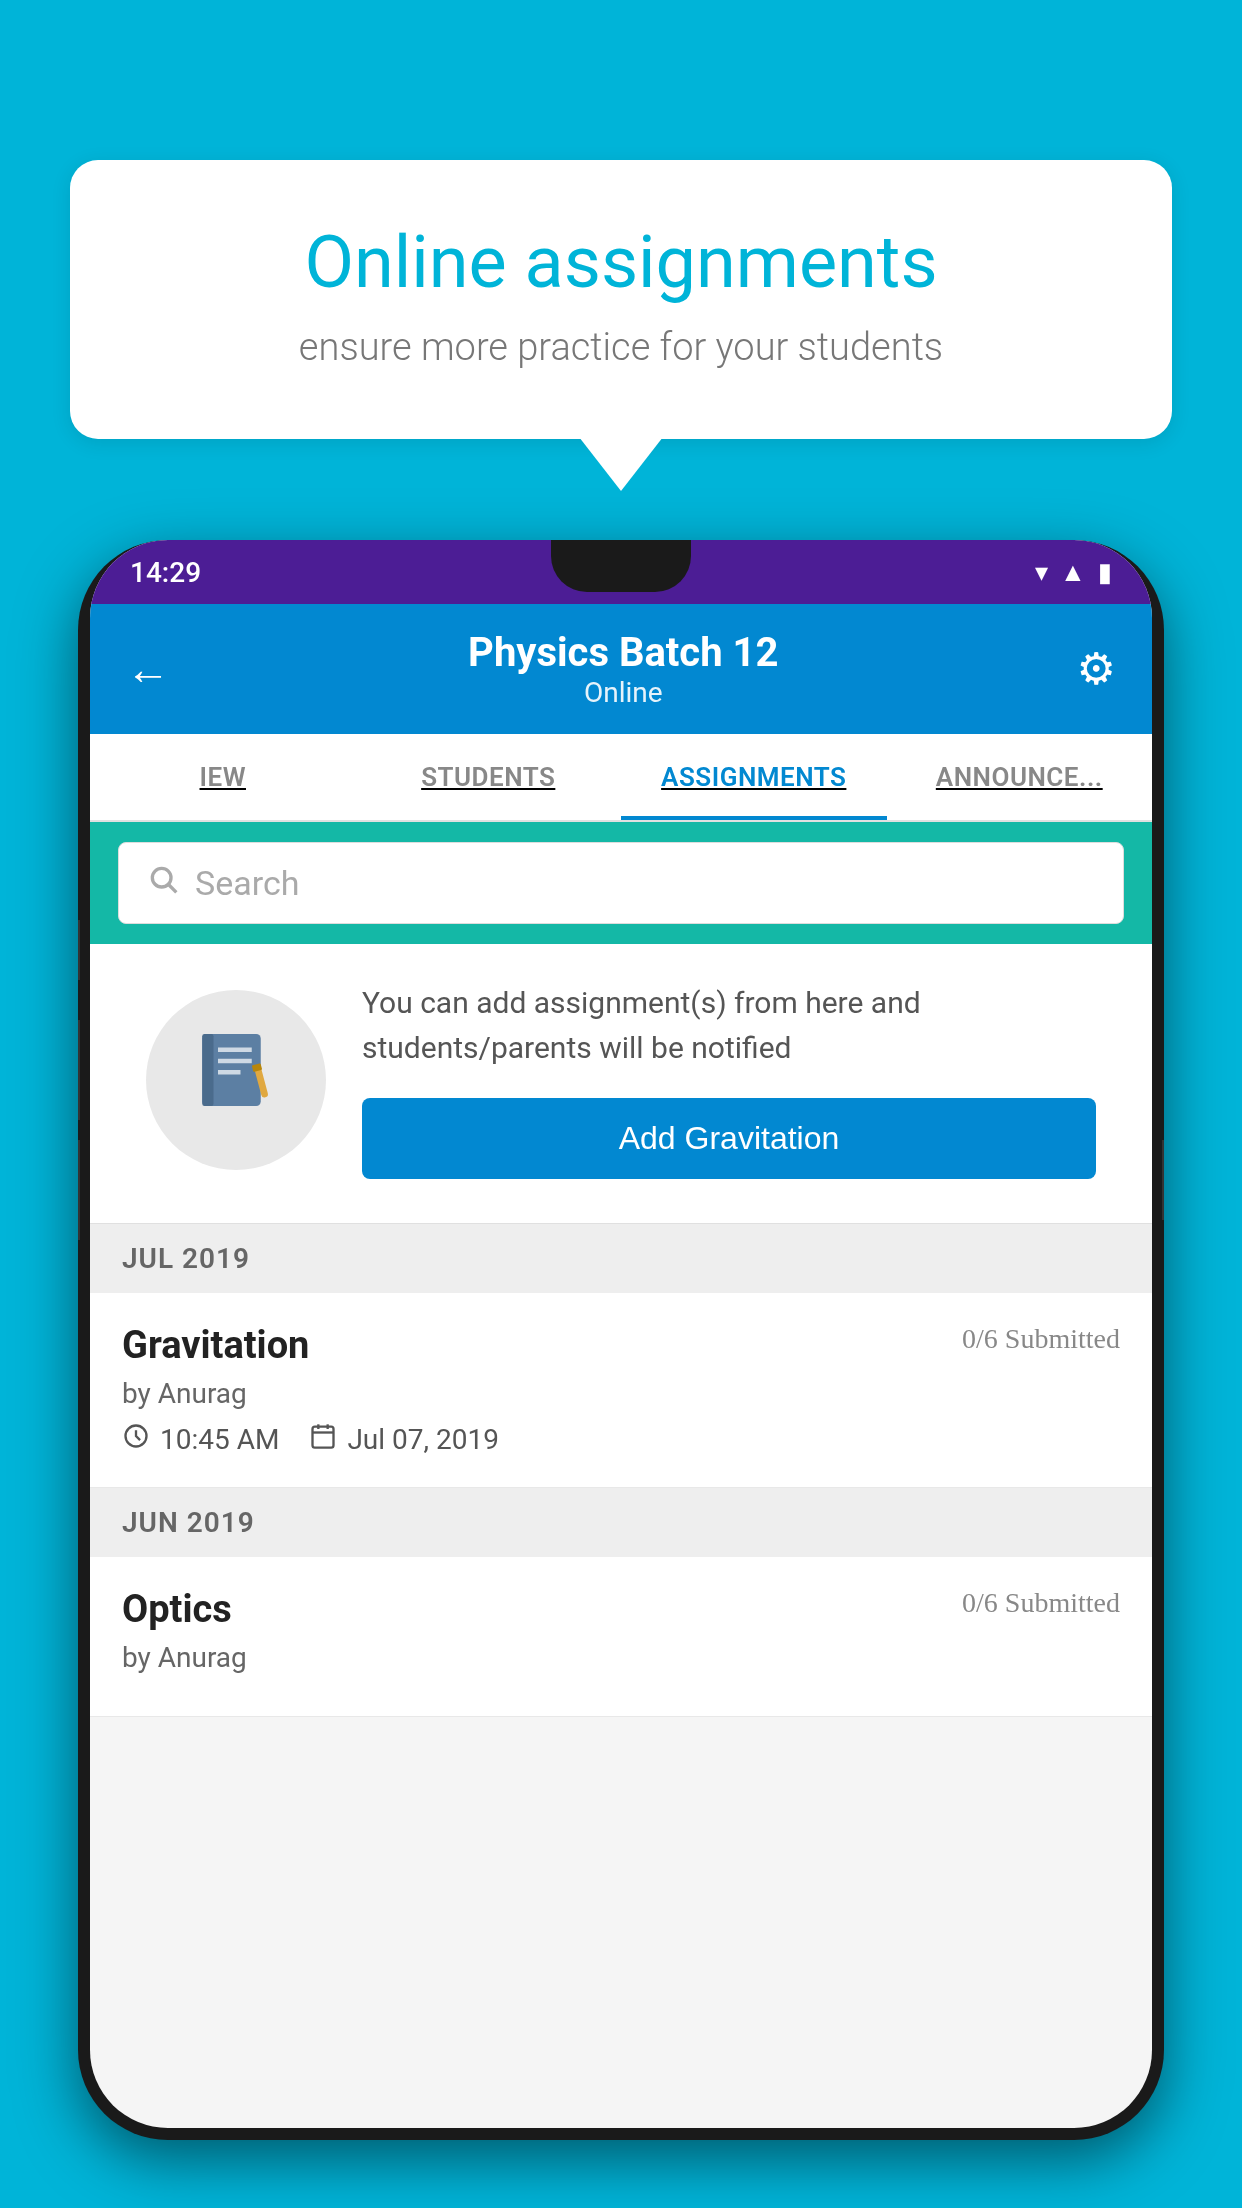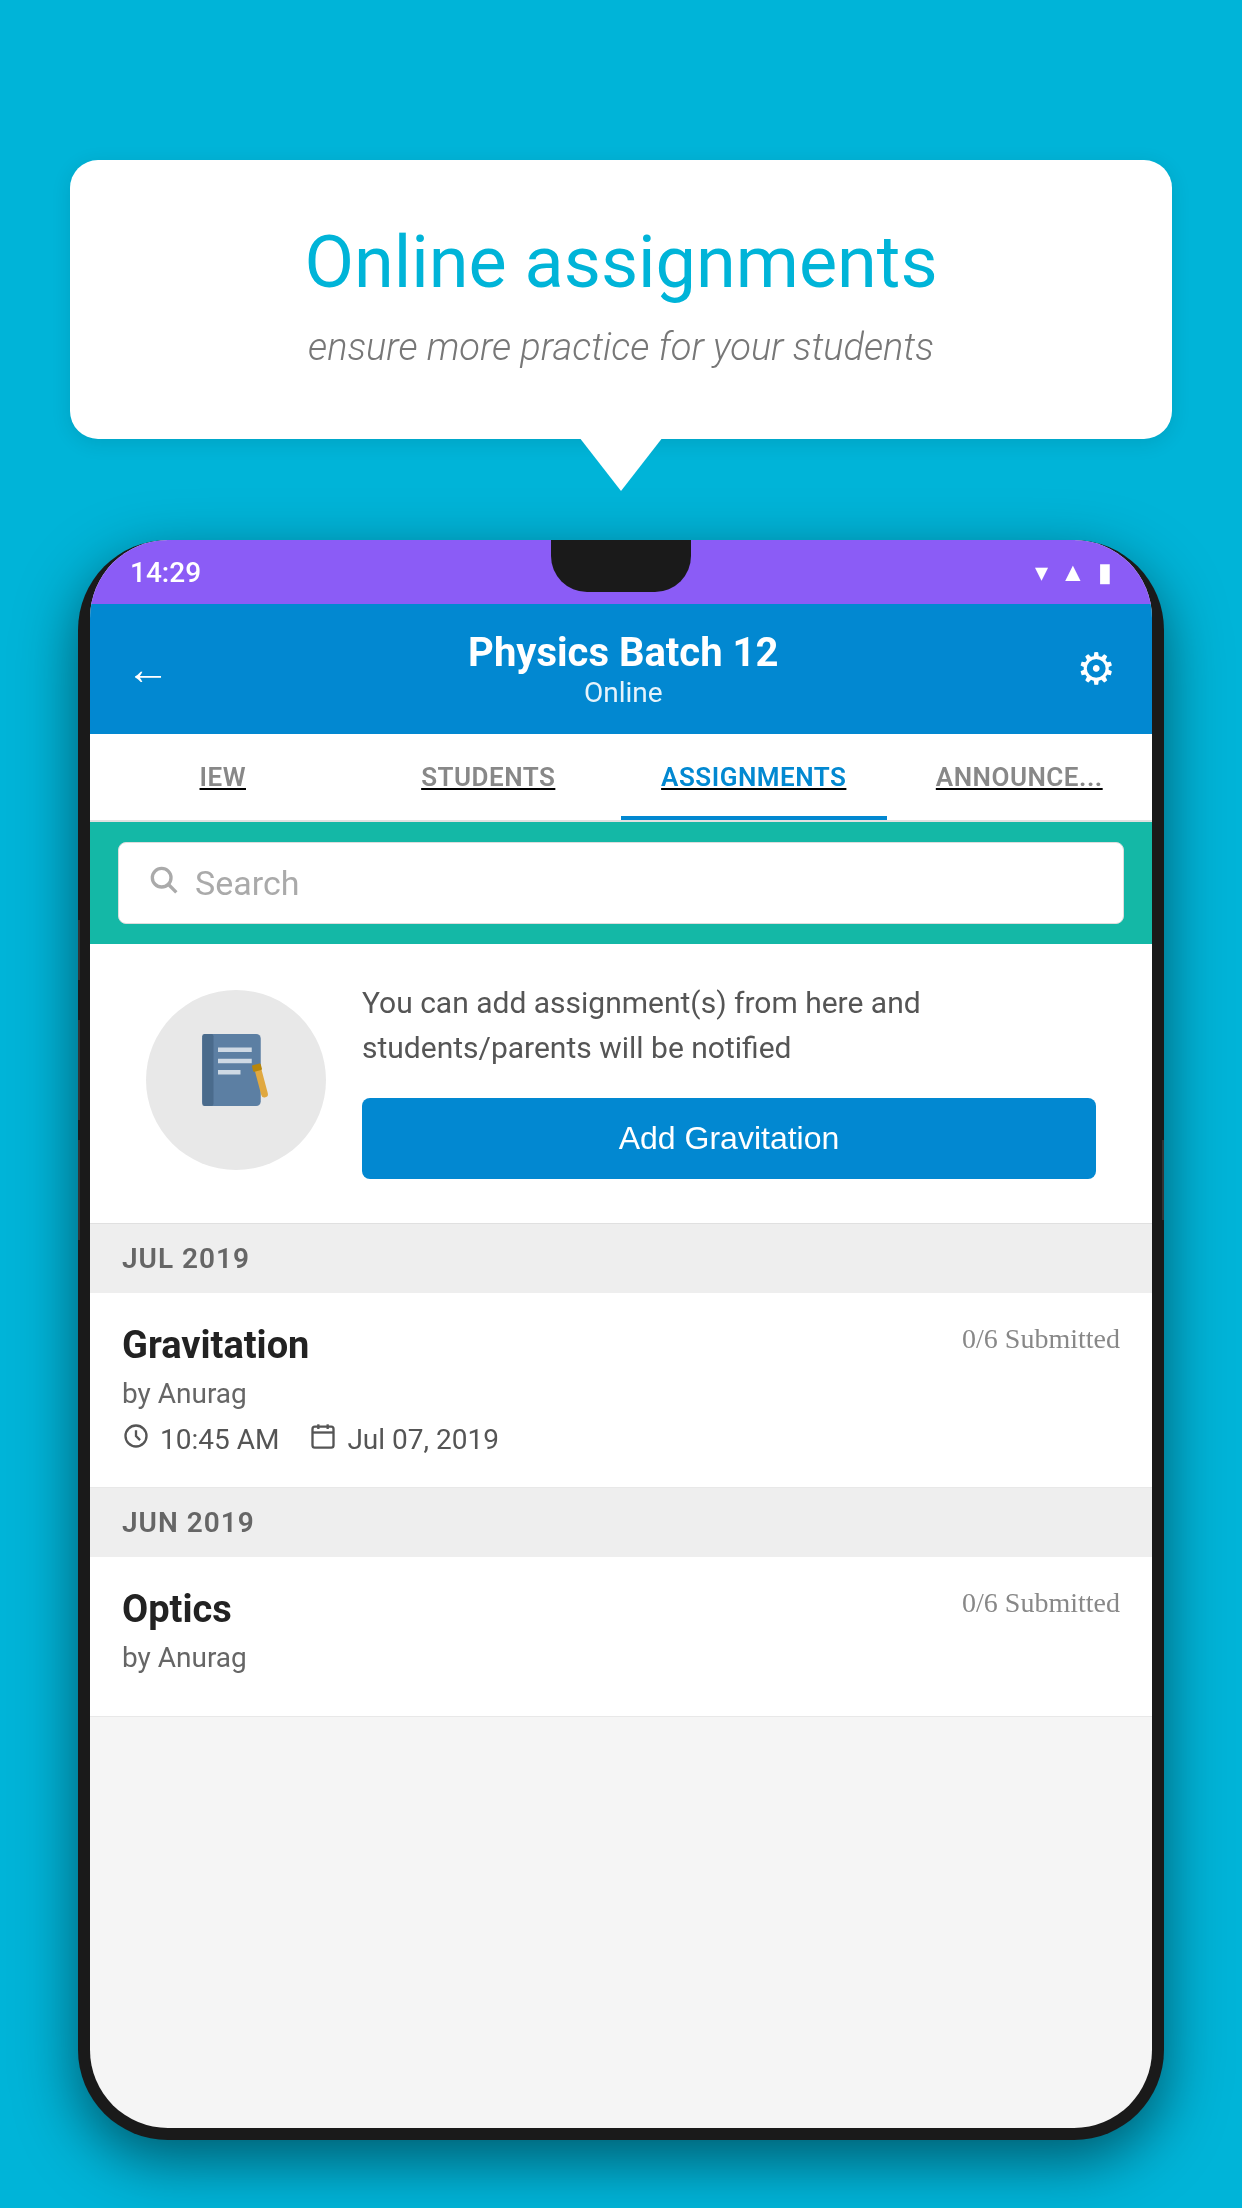--- a/index.html
+++ b/index.html
@@ -43,21 +43,20 @@
       color: #00B4D8;
       font-weight: 400;
       text-align: center;
       margin-bottom: 20px;
     }
     .bubble-subtitle {
       font-size: 38px;
       color: #777;
       text-align: center;
       font-weight: 300;
-      font-style: italic;
     }
 
     
     .phone-container {
       position: absolute;
       top: 540px;
       left: 78px;
       right: 78px;
       bottom: 0;
     }
@@ -77,21 +76,21 @@
       left: 12px;
       right: 12px;
       bottom: 12px;
       background: #f5f5f5;
       border-radius: 78px;
       overflow: hidden;
     }
 
     
     .status-bar {
-      background: #8b5cf6;
+      background: #4c1d95;
       height: 64px;
       display: flex;
       align-items: center;
       justify-content: space-between;
       padding: 0 40px;
       position: relative;
     }
     .status-time {
       color: white;
       font-size: 28px;

